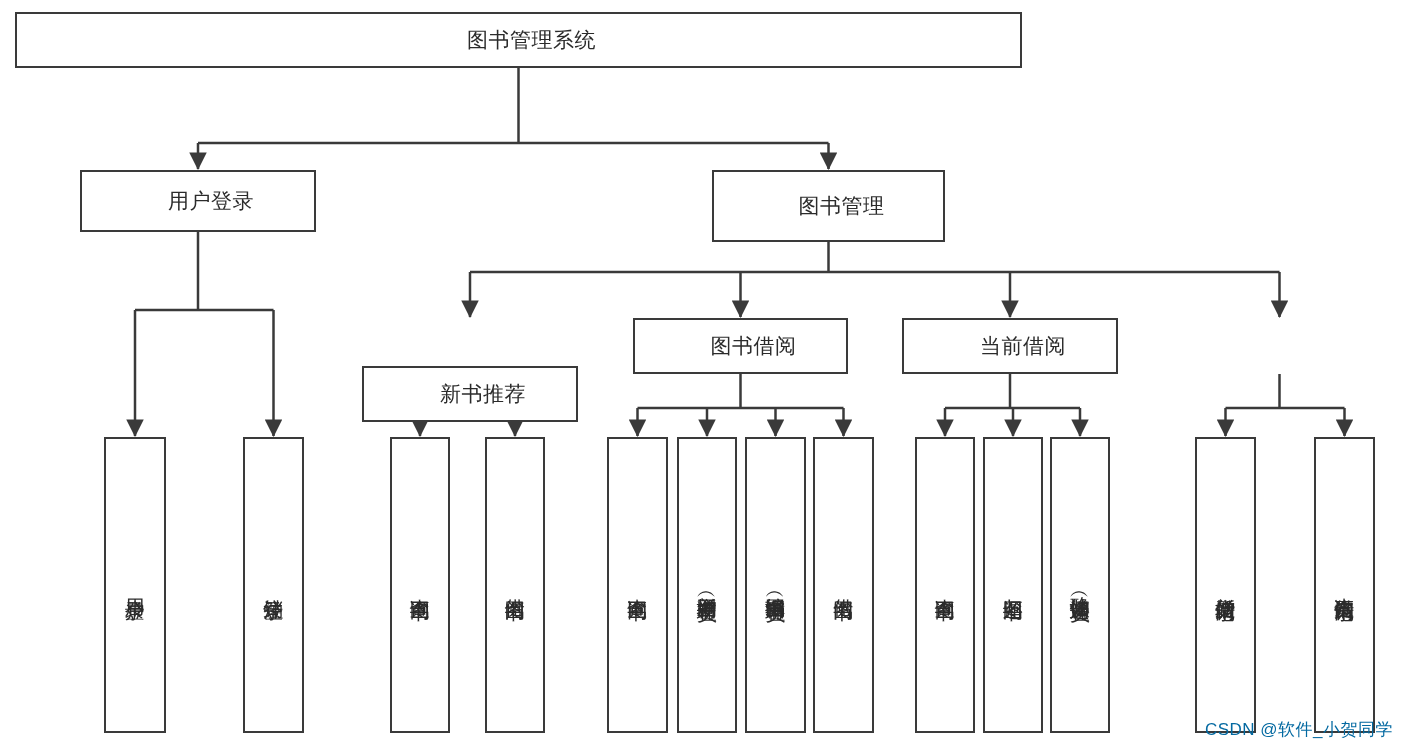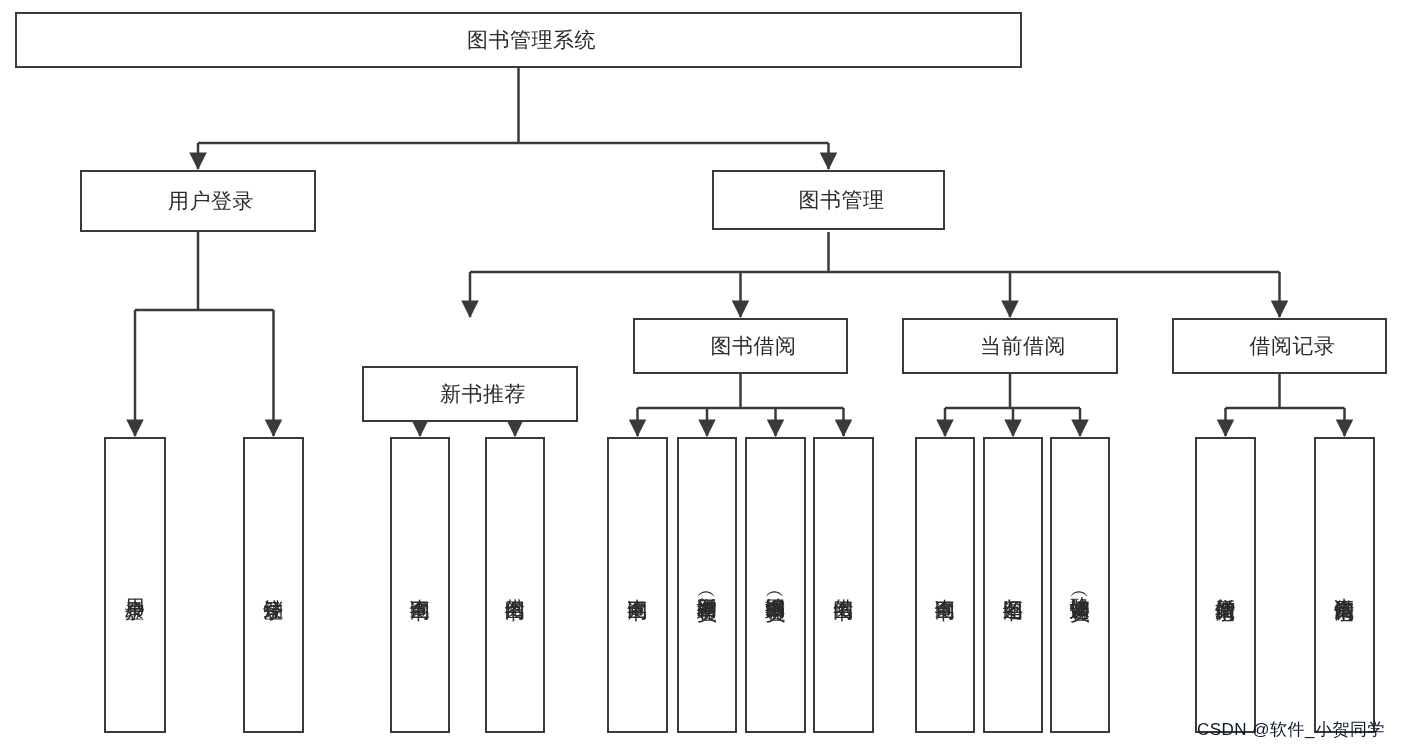--- a/index.html
+++ b/index.html
@@ -49,24 +49,24 @@
   .node-label {
     white-space: pre-line;
     display: block;
   }
   .node-box.vertical .node-label {
     writing-mode: vertical-rl;
     text-orientation: upright;
   }
   #watermark {
     position: absolute;
-    right: 20px;
+    right: 12px;
     bottom: 6px;
     font-size: 17px;
-    color: #0f172a;
+    color: #0369a1;
     letter-spacing: 0.5px;
     white-space: nowrap;
     pointer-events: none;
   }
 </style>
 </head>
 <body>
 
 <div id="diagram-root">
 
@@ -113,35 +113,32 @@
       </g>
   </svg>
 
   <div class="node-box horizontal" style="left:15px; top:12px; width:1007px; height:56px;">
     <span class="node-label">图书管理系统</span>
   </div>
 
   <div class="node-box horizontal" style="left:80px; top:170px; width:236px; height:62px;">
     <span class="node-label">用户登录</span>
   </div>
-  <div class="node-box horizontal" style="left:712px; top:170px; width:233px; height:60px;">
+  <div class="node-box horizontal" style="left:712px; top:170px; width:233px; height:72px;">
     <span class="node-label">图书管理</span>
   </div>
 
   <div class="node-box horizontal" style="left:362px; top:318px; width:216px; height:56px;margin-top:48px;">
     <span class="node-label">新书推荐</span>
   </div>
   <div class="node-box horizontal" style="left:633px; top:318px; width:215px; height:56px;">
     <span class="node-label">图书借阅</span>
   </div>
   <div class="node-box horizontal" style="left:902px; top:318px; width:216px; height:56px;">
     <span class="node-label">当前借阅</span>
-  </div>
-  <div class="node-box horizontal" style="left:1172px; top:318px; width:215px; height:56px;">
-    <span class="node-label">借阅记录</span>
   </div>
 
   <div class="node-box vertical" style="left:104px; top:437px; width:62px; height:296px;">
     <span class="node-label">用户登录</span>
   </div>
   <div class="node-box vertical" style="left:243px; top:437px; width:61px; height:296px;">
     <span class="node-label">注销登录</span>
   </div>
 
   <div class="node-box vertical" style="left:390px; top:437px; width:60px; height:296px;">

